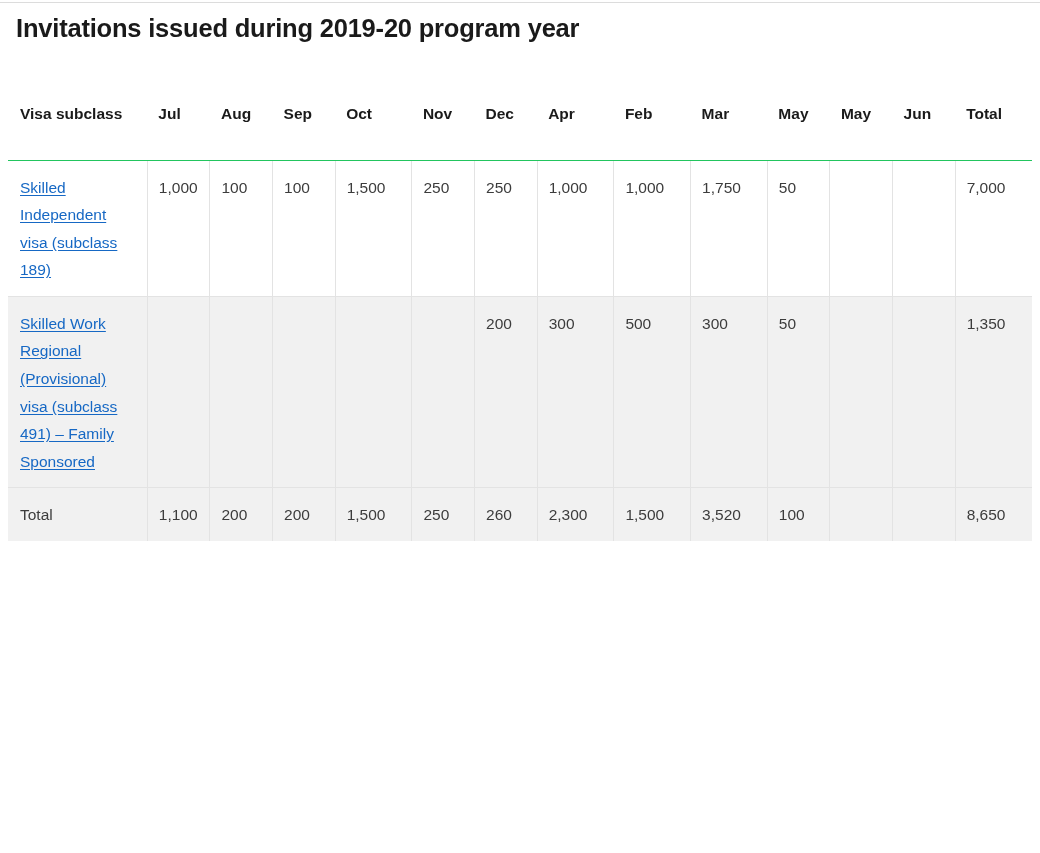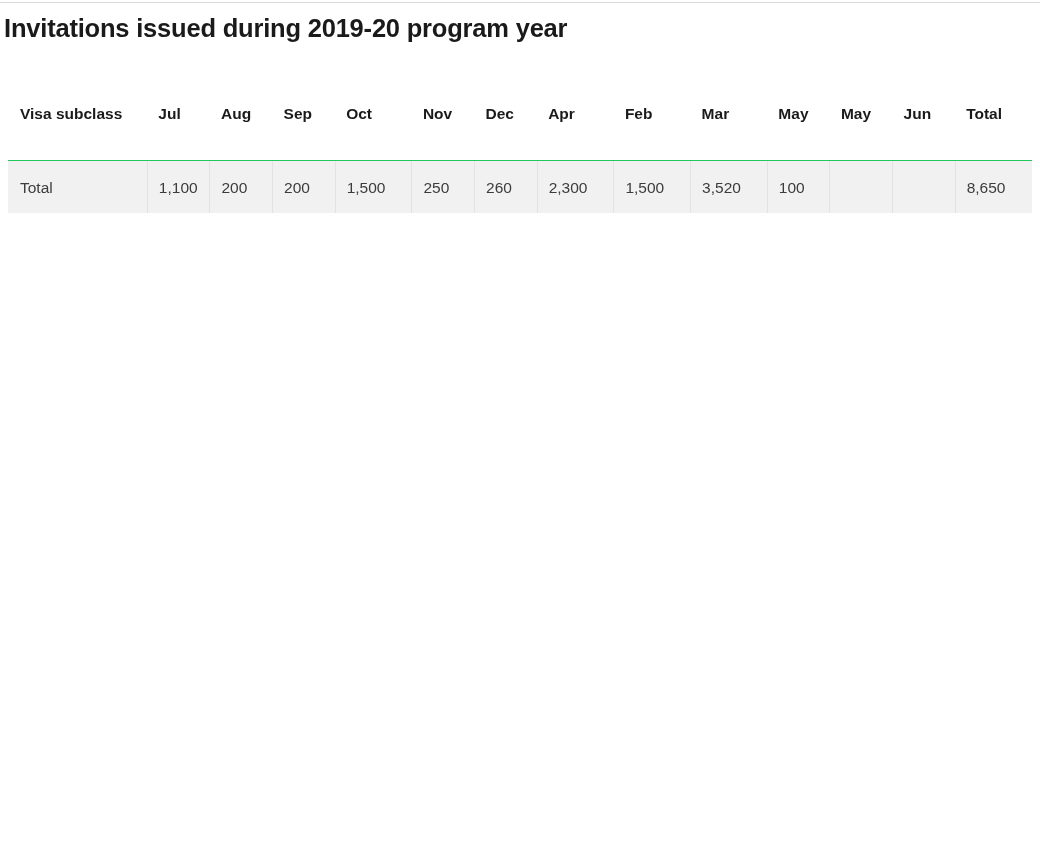--- a/index.html
+++ b/index.html
@@ -25,21 +25,21 @@
     position: absolute;
     top: 2px;
     left: 0;
     width: 1040px;
     height: 1px;
     background: #dcdcdc;
   }
   .page-title {
     position: absolute;
     top: -3px;
-    left: 4px;
+    left: 16px;
     font-size: 25.5px;
     font-weight: bold;
     color: #1a1a1a;
     letter-spacing: -0.2px;
     white-space: nowrap;
   }
   .table-wrap {
     position: absolute;
     top: 86px;
     left: 8px;
@@ -152,21 +152,57 @@
           <th>Feb</th>
           <th>Mar</th>
           <th>May</th>
           <th>May</th>
           <th>Jun</th>
           <th>Total</th>
         </tr>
       </thead>
       <tbody>
 
-
+        <tr>
+          <td>
+            <a class="cell-link">Skilled Independent visa (subclass 189)</a>
+          </td>
+          <td class="num">1,000</td>
+          <td class="num">100</td>
+          <td class="num">100</td>
+          <td class="num">1,500</td>
+          <td class="num">250</td>
+          <td class="num">250</td>
+          <td class="num">1,000</td>
+          <td class="num">1,000</td>
+          <td class="num">1,750</td>
+          <td class="num">50</td>
+          <td class="num"></td>
+          <td class="num"></td>
+          <td class="num">7,000</td>
+        </tr>
+
+        <tr class="alt">
+          <td>
+            <a class="cell-link">Skilled Work Regional (Provisional) visa (subclass 491) – Family Sponsored</a>
+          </td>
+          <td class="num"></td>
+          <td class="num"></td>
+          <td class="num"></td>
+          <td class="num"></td>
+          <td class="num"></td>
+          <td class="num">200</td>
+          <td class="num">300</td>
+          <td class="num">500</td>
+          <td class="num">300</td>
+          <td class="num">50</td>
+          <td class="num"></td>
+          <td class="num"></td>
+          <td class="num">1,350</td>
+        </tr>
 
 
         <tr class="total-row">
           <td class="rowlabel">Total</td>
           <td class="num">1,100</td>
           <td class="num">200</td>
           <td class="num">200</td>
           <td class="num">1,500</td>
           <td class="num">250</td>
           <td class="num">260</td>

